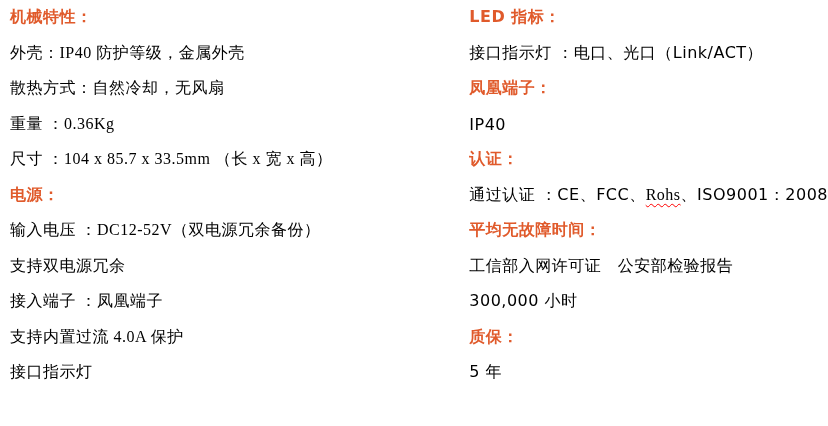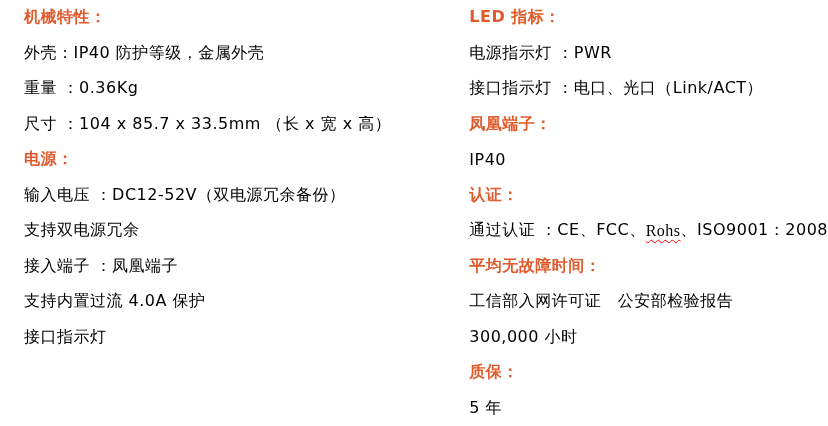--- a/index.html
+++ b/index.html
@@ -18,21 +18,22 @@
     display: flex;
     overflow: hidden;
   }
   .col {
     display: flex;
     flex-direction: column;
     box-sizing: border-box;
   }
   .col-left {
     width: 482px;
-    padding-left: 24px;
+    padding-left: 10px;
+    font-family: Liberation Serif, serif;
   }
   .col-right {
     flex: 1;
     padding-left: 2px;
   }
   .row {
     height: 35.5px;
     display: flex;
     align-items: center;
     white-space: pre;
@@ -50,33 +51,33 @@
   }
 </style>
 </head>
 <body>
 
 <div class="page">
 
   <div class="col col-left">
     <div class="row header">机械特性：</div>
     <div class="row">外壳：IP40 防护等级，金属外壳</div>
+    <div class="row">散热方式：自然冷却，无风扇</div>
     <div class="row">重量 ：0.36Kg</div>
     <div class="row">尺寸 ：104 x 85.7 x 33.5mm （长 x 宽 x 高）</div>
     <div class="row header">电源：</div>
     <div class="row">输入电压 ：DC12-52V（双电源冗余备份）</div>
     <div class="row">支持双电源冗余</div>
     <div class="row">接入端子 ：凤凰端子</div>
     <div class="row">支持内置过流 4.0A 保护</div>
     <div class="row">接口指示灯</div>
   </div>
 
   <div class="col col-right">
     <div class="row header">LED 指标：</div>
-    <div class="row">电源指示灯 ：PWR</div>
     <div class="row">接口指示灯 ：电口、光口（Link/ACT）</div>
     <div class="row header">凤凰端子：</div>
     <div class="row">IP40</div>
     <div class="row header">认证：</div>
     <div class="row"><span>通过认证 ：CE、FCC、</span><span class="misspell">Rohs</span><span>、ISO9001：2008</span></div>
     <div class="row header">平均无故障时间：</div>
     <div class="row">工信部入网许可证　公安部检验报告</div>
     <div class="row">300,000 小时</div>
     <div class="row header">质保：</div>
     <div class="row">5 年</div>

